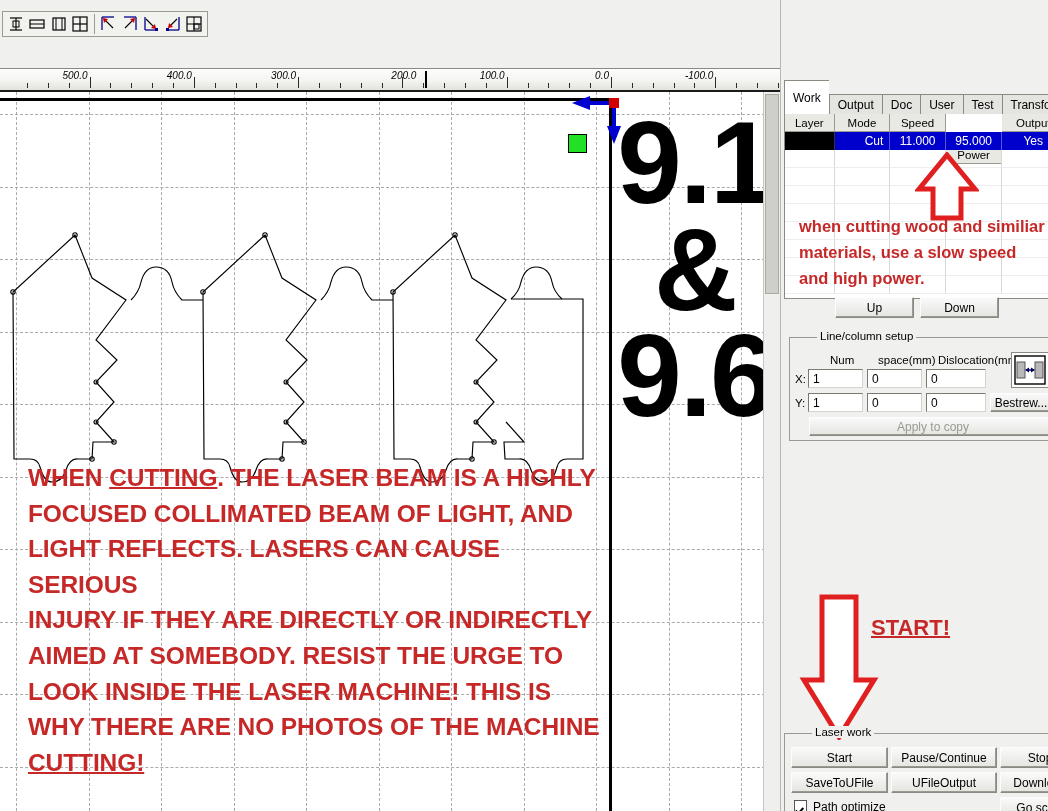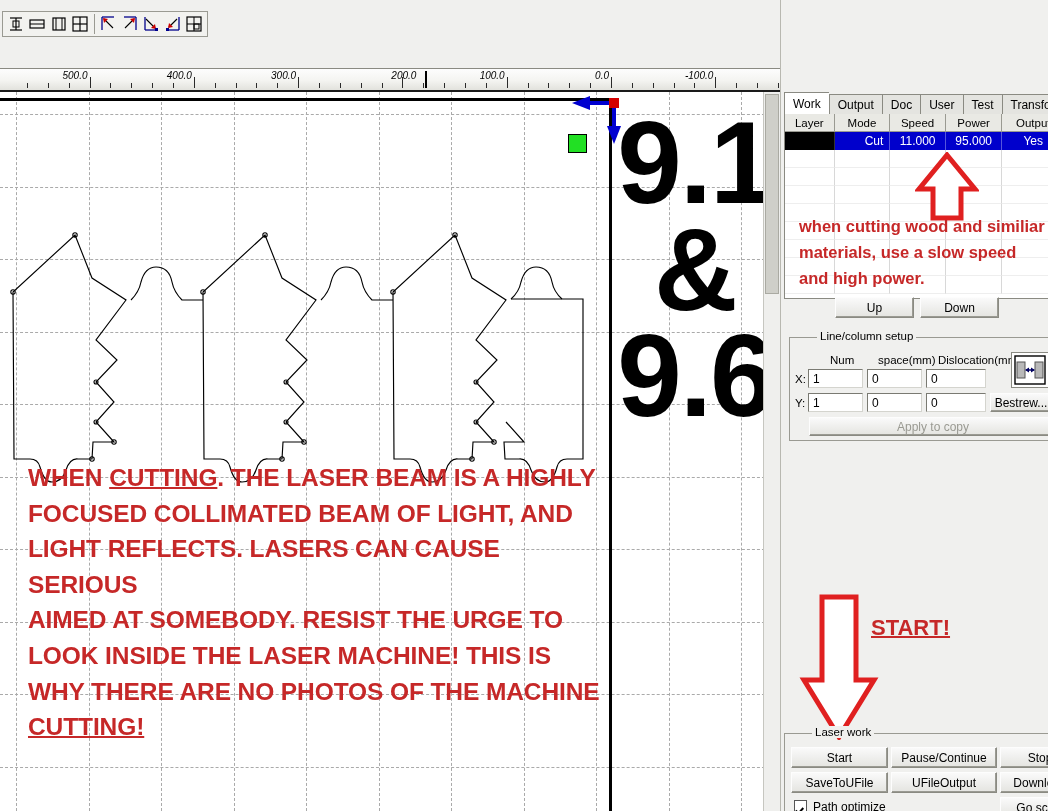--- a/index.html
+++ b/index.html
@@ -145,21 +145,21 @@
     background: #e4e4e0;
     border: 1px solid #8a8a82;
     border-bottom: none;
     border-right: none;
     box-sizing: border-box;
     white-space: nowrap;
   }
   .tab:last-child { border-right: 1px solid #8a8a82; }
   .tab.active {
     background: #ffffff;
-    height: 22px;
+    height: 34px;
     font-weight: normal;
   }
 
   
   #layertable {
     position: absolute; left: 4px; top: 114px;
     width: 282px; height: 185px;
     background: #fff;
     border: 1px solid #8a8a82;
     border-top: none;
@@ -506,20 +506,21 @@
     <div id="green-square" style="left:568px; top:42px;"></div>
 
     <div id="bignum" style="left:612px; top:18px; width:166px; font-size:116px;">9.1
 &amp;
 9.6</div>
 
     <div id="warning-text" style="left:28px; top:368px; width:580px;">
         <div>WHEN <u>CUTTING</u>. THE LASER BEAM IS A HIGHLY</div>
         <div>FOCUSED COLLIMATED BEAM OF LIGHT, AND</div>
         <div>LIGHT REFLECTS. LASERS CAN CAUSE SERIOUS</div>
+        <div>INJURY IF THEY ARE DIRECTLY OR INDIRECTLY</div>
         <div>AIMED AT SOMEBODY. RESIST THE URGE TO</div>
         <div>LOOK INSIDE THE LASER MACHINE! THIS IS</div>
         <div>WHY THERE ARE NO PHOTOS OF THE MACHINE</div>
         <div><u>CUTTING!</u></div>
       </div>
   </div>
 
   <div id="vscroll">
     <div class="scroll-thumb" style="left:1px; top:2px; width:14px; height:200px;"></div>
   </div>
@@ -533,21 +534,21 @@
       <div class="tab">User</div>
       <div class="tab">Test</div>
       <div class="tab">Transform</div>
     </div>
 
   <div id="layertable" style="left:784px;">
       <div id="lt-head">
         <div class="lt-h" style="width: 50px;">Layer</div>
         <div class="lt-h" style="width: 56px;">Mode</div>
         <div class="lt-h" style="width: 56px;">Speed</div>
-        <div class="lt-h" style="width: 57px;">Power</div>
+        <div class="lt-h" style="width: 57px; margin-top: 32px;">Power</div>
         <div class="lt-h" style="width: 63px;">Output</div>
       </div>
       <div id="lt-row">
         <div class="lt-c swatch" style="width: 50px; background: rgb(0, 0, 0);"></div>
         <div class="lt-c" style="width: 56px; padding-left: 24px;">Cut</div>
         <div class="lt-c" style="width: 56px;">11.000</div>
         <div class="lt-c" style="width: 57px;">95.000</div>
         <div class="lt-c" style="width: 63px;">Yes</div>
       </div>
       <div class="lt-empty-row">

